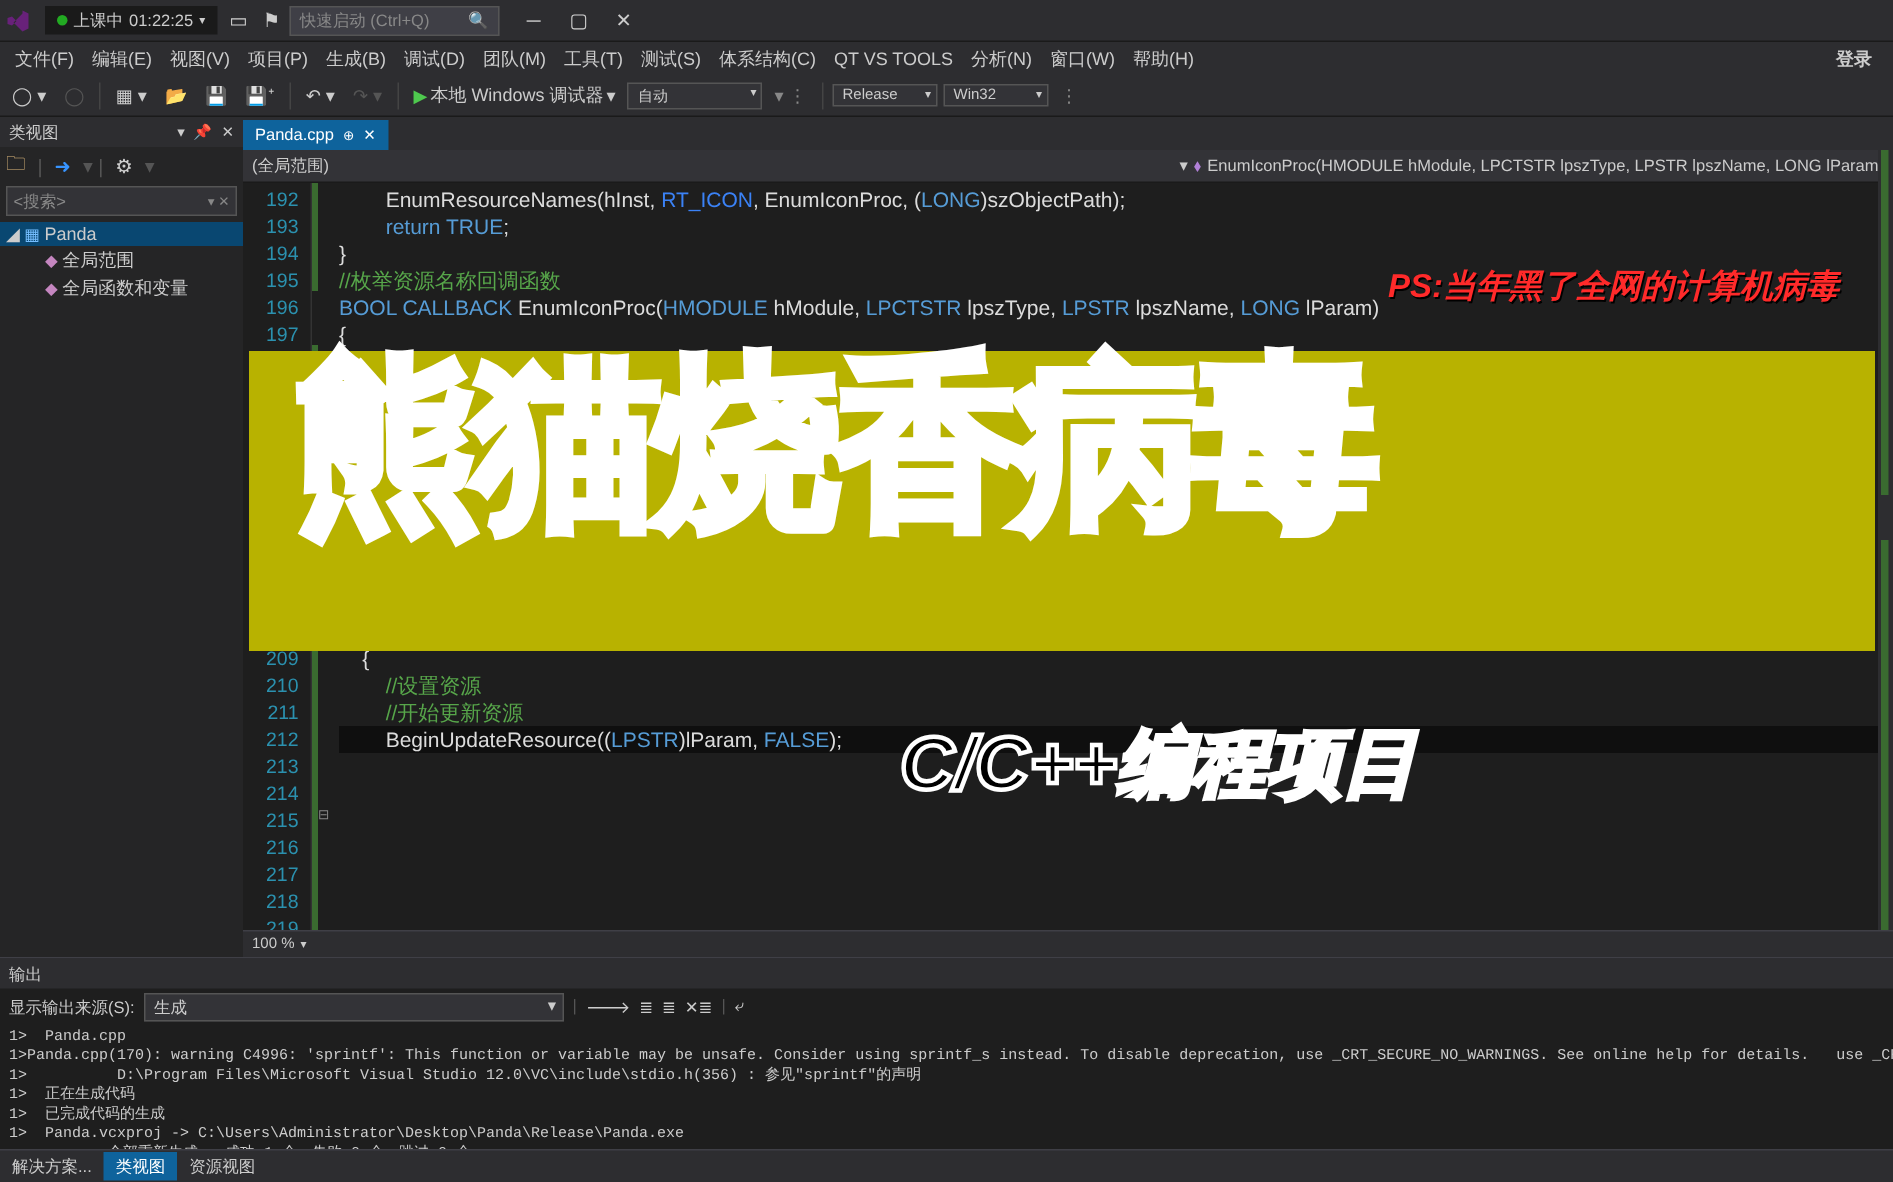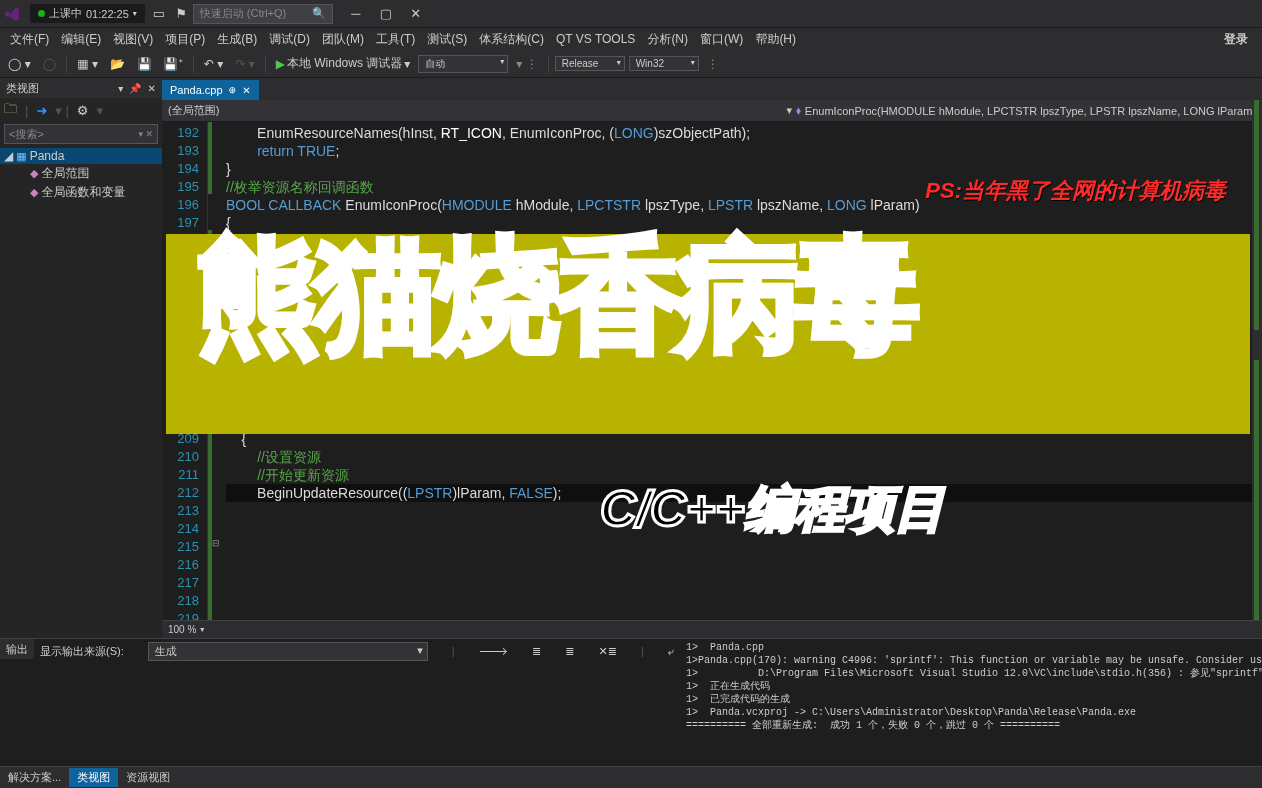--- a/index.html
+++ b/index.html
@@ -44,26 +44,26 @@
 .func-icon { color:#b180d7;}
 .code { flex:1; display:flex; font-family:Consolas,monospace; font-size:14px; overflow:hidden; position:relative; background:#1e1e1e;}
 .gutter { width:46px; background:#1e1e1e; text-align:right; padding-right:8px; color:#2b91af; font-size:13px; line-height:18px; padding-top:2px; border-right:1px solid #333;}
 .margin-bar { width:14px; background:#1e1e1e; position:relative;}
 .green-bar { position:absolute; left:0; width:4px; background:#3a6b30;}
 .fold { position:absolute; left:4px; font-size:9px; color:#888; cursor:pointer;}
 .code-lines { flex:1; line-height:18px; padding-top:2px; padding-left:4px; white-space:pre; color:#dcdcdc;}
 .c-kw { color:#569cd6;}
 .c-type { color:#569cd6;}
 .c-com { color:#57a64a;}
-.c-mac { color:#ffffff;}
+.c-mac { color:#3b82f6;}
 .hl-line { background:#0f0f0f;}
 .zoom-row { height:18px; background:#2d2d30; font-size:10px; padding:0 6px; display:flex; align-items:center; border-top:1px solid #3f3f46;}
-.output { height:128px; background:#1e1e1e; border-top:1px solid #3f3f46; display:flex; flex-direction:row;}
+.output { height:128px; background:#1e1e1e; border-top:1px solid #3f3f46; display:flex; flex-direction:column;}
 .output-hdr { height:20px; background:#2d2d30; font-size:11px; padding:0 6px; display:flex; align-items:center;}
-.output-tb { height:24px; display:flex; align-items:center; padding:0 6px; gap:24px; font-size:11px;}
+.output-tb { height:24px; display:flex; align-items:center; padding:0 6px; gap:6px; font-size:11px;}
 .out-dd { background:#333337; border:1px solid #555; padding:1px 20px 1px 6px; position:relative; min-width:280px;}
 .out-dd::after { content:"▾"; position:absolute; right:4px;}
 .output-body { flex:1; font-family:Liberation Mono, monospace; font-size:10px; color:#ccc; padding:2px 6px; white-space:pre; overflow:hidden; line-height:13px;}
 .statusbar { height:22px; background:#2d2d30; display:flex; align-items:center; font-size:11px; border-top:1px solid #3f3f46;}
 .status-tab { padding:2px 8px; cursor:pointer;}
 .status-tab.active { background:#0e639c; color:#fff;}
 .overlay-ps { position:absolute; top:176px; right:36px; color:#ff2a2a; font-size:22px; font-weight:bold; font-style:italic; text-shadow:1px 1px 0 #000;}
 .overlay-band { position:absolute; top:234px; left:166px; right:12px; height:200px; background:#b8b200; z-index:5;}
 .overlay-title { position:absolute; top:214px; left:196px; z-index:6; font-size:124px; font-weight:900; color:#000; -webkit-text-stroke:6px #fff; letter-spacing:-4px; font-family:"Microsoft YaHei",sans-serif;}
 .overlay-sub { position:absolute; top:476px; left:600px; font-size:50px; font-weight:900; color:#000; -webkit-text-stroke:3px #fff; font-style:italic; z-index:6;}

